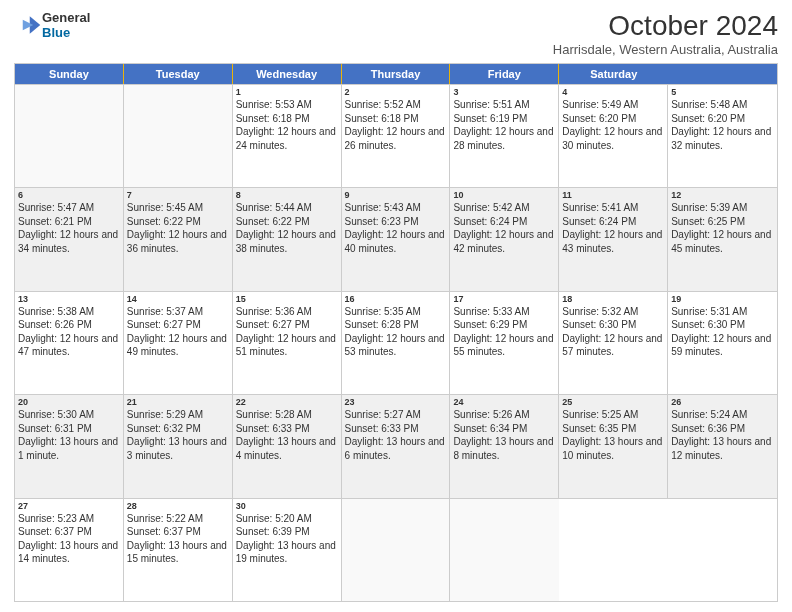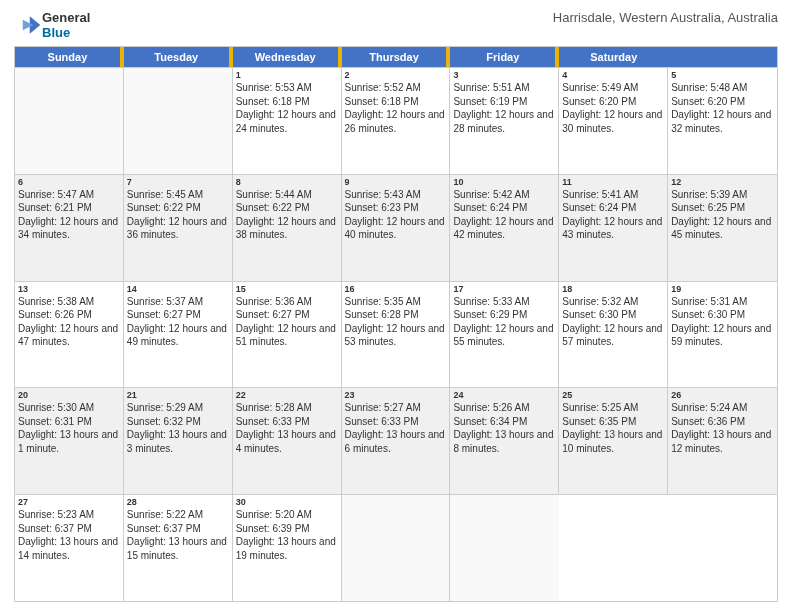--- a/index.html
+++ b/index.html
@@ -53,21 +53,21 @@
       display: grid;
       grid-template-columns: repeat(7, 1fr);
       background: #4472c4;
     }
     .cal-header-cell {
       color: #fff;
       font-size: 11px;
       font-weight: bold;
       text-align: center;
       padding: 4px 2px;
-      border-right: 4px solid #eab308;
+      border-right: 1px solid #eab308;
     }
     .cal-header-cell:last-child { border-right: none; }
     .cal-body {
       flex: 1;
       display: flex;
       flex-direction: column;
     }
     .cal-week {
       display: grid;
       grid-template-columns: repeat(7, 1fr);
@@ -108,20 +108,21 @@
 
         <polygon points="18,6 30,16 18,26" fill="#4472c4"></polygon>
         <polygon points="10,10 22,16 10,22" fill="#6fa0e0"></polygon>
       </svg>
       <div>
         <div style="font-size:13px;font-weight:bold;color:#333;">General</div>
         <div style="font-size:13px;font-weight:bold;color:#0369a1;">Blue</div>
       </div>
     </div>
     <div class="title-block">
+      <div class="main-title">October 2024</div>
       <div class="subtitle">Harrisdale, Western Australia, Australia</div>
     </div>
   </div>
 
   <div class="calendar">
     <div class="cal-header-row">
     <div class="cal-header-cell">Sunday</div>
         <div class="cal-header-cell">Tuesday</div>
         <div class="cal-header-cell">Wednesday</div>
         <div class="cal-header-cell">Thursday</div>

